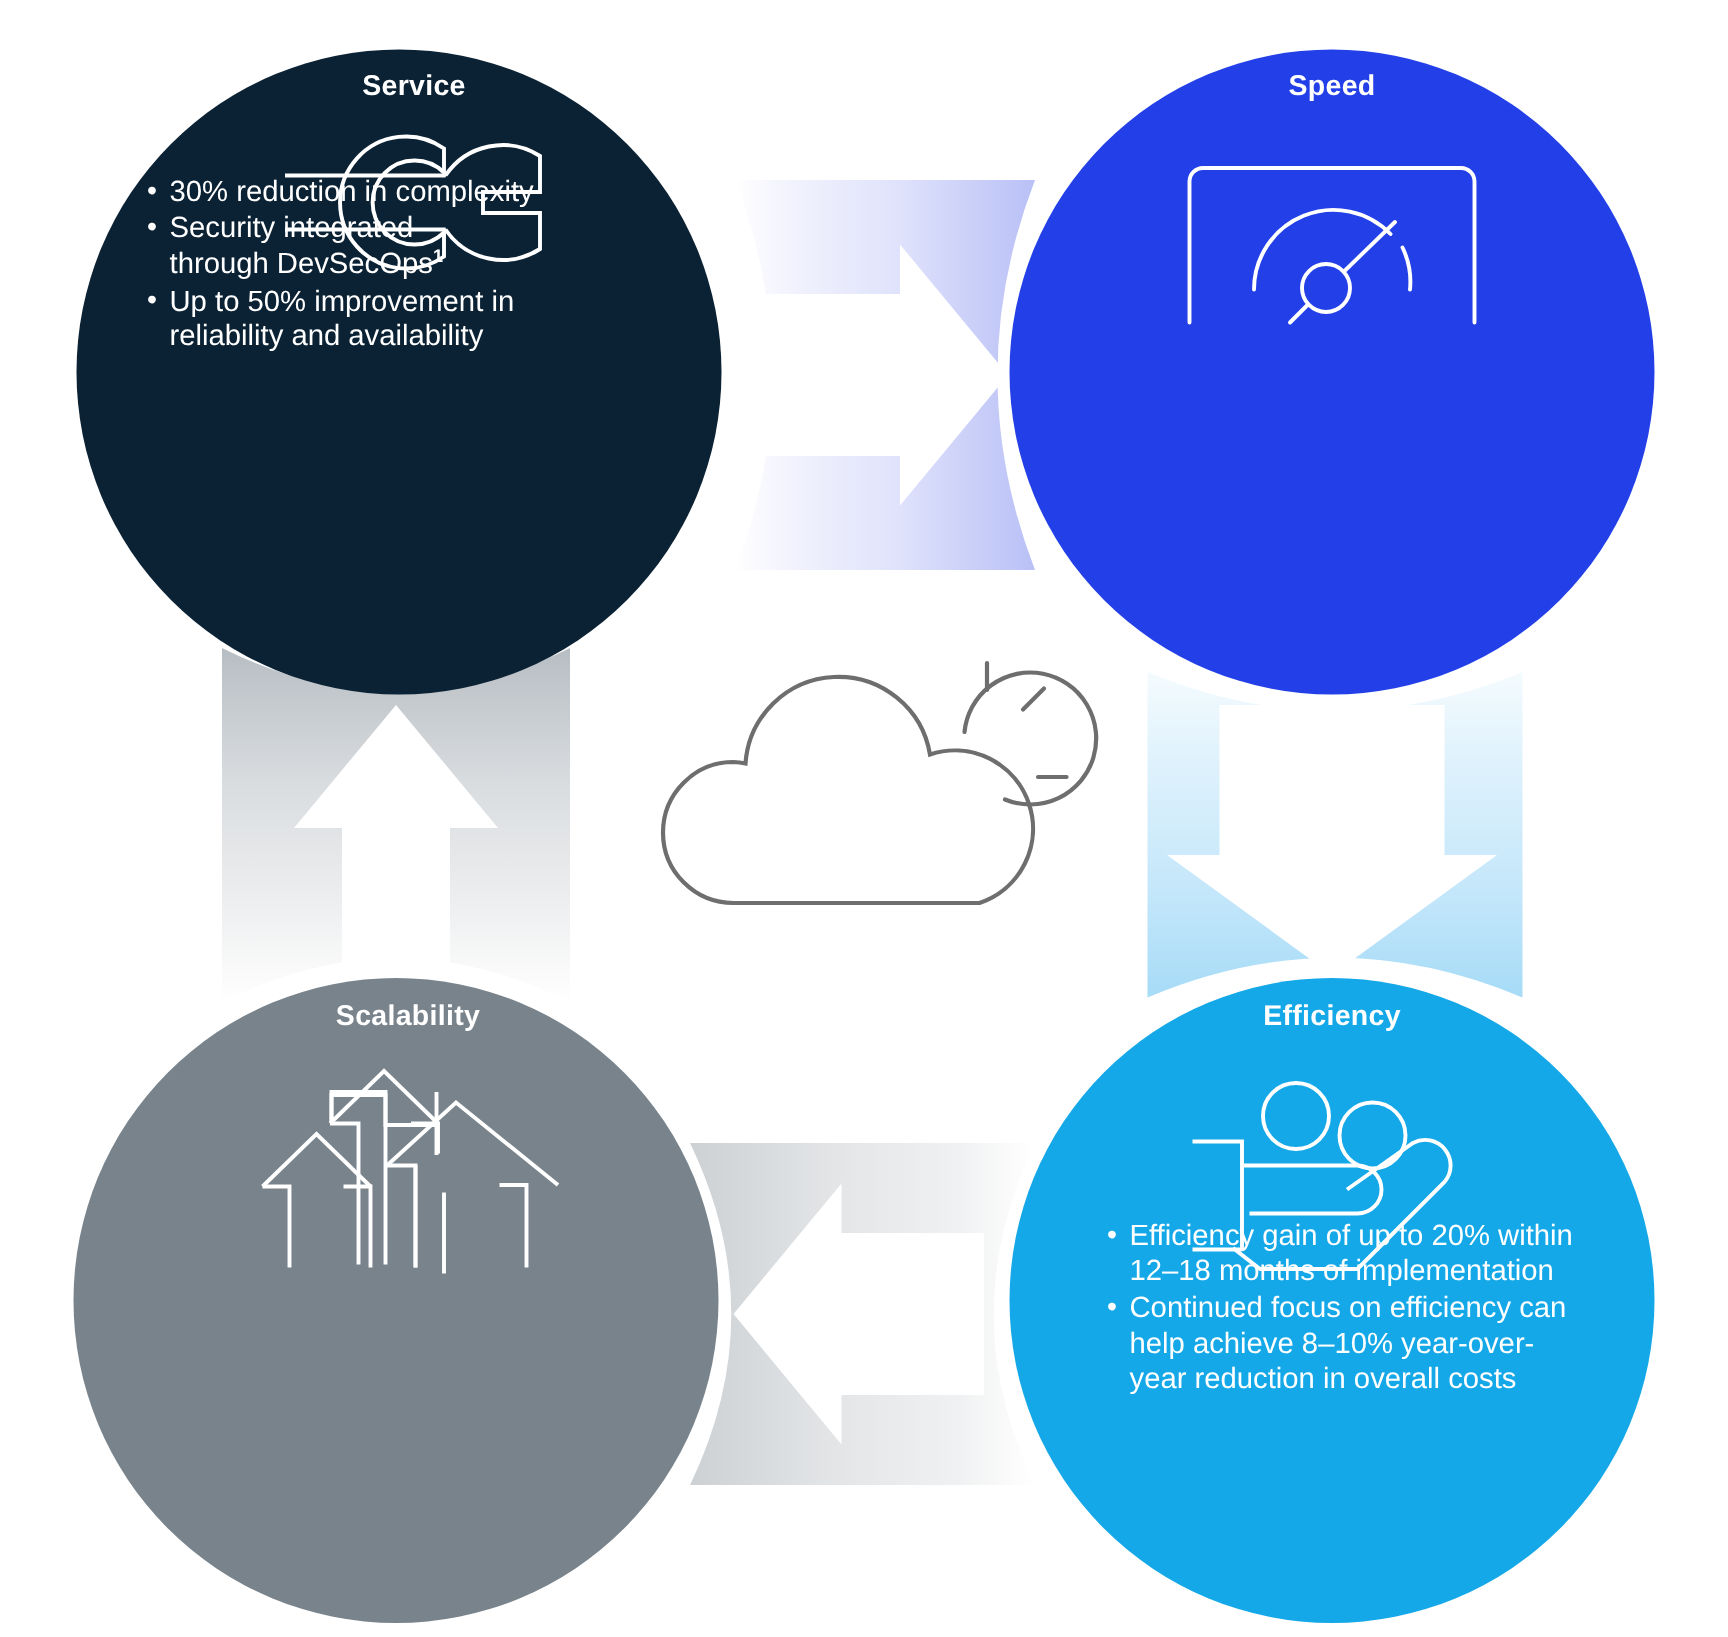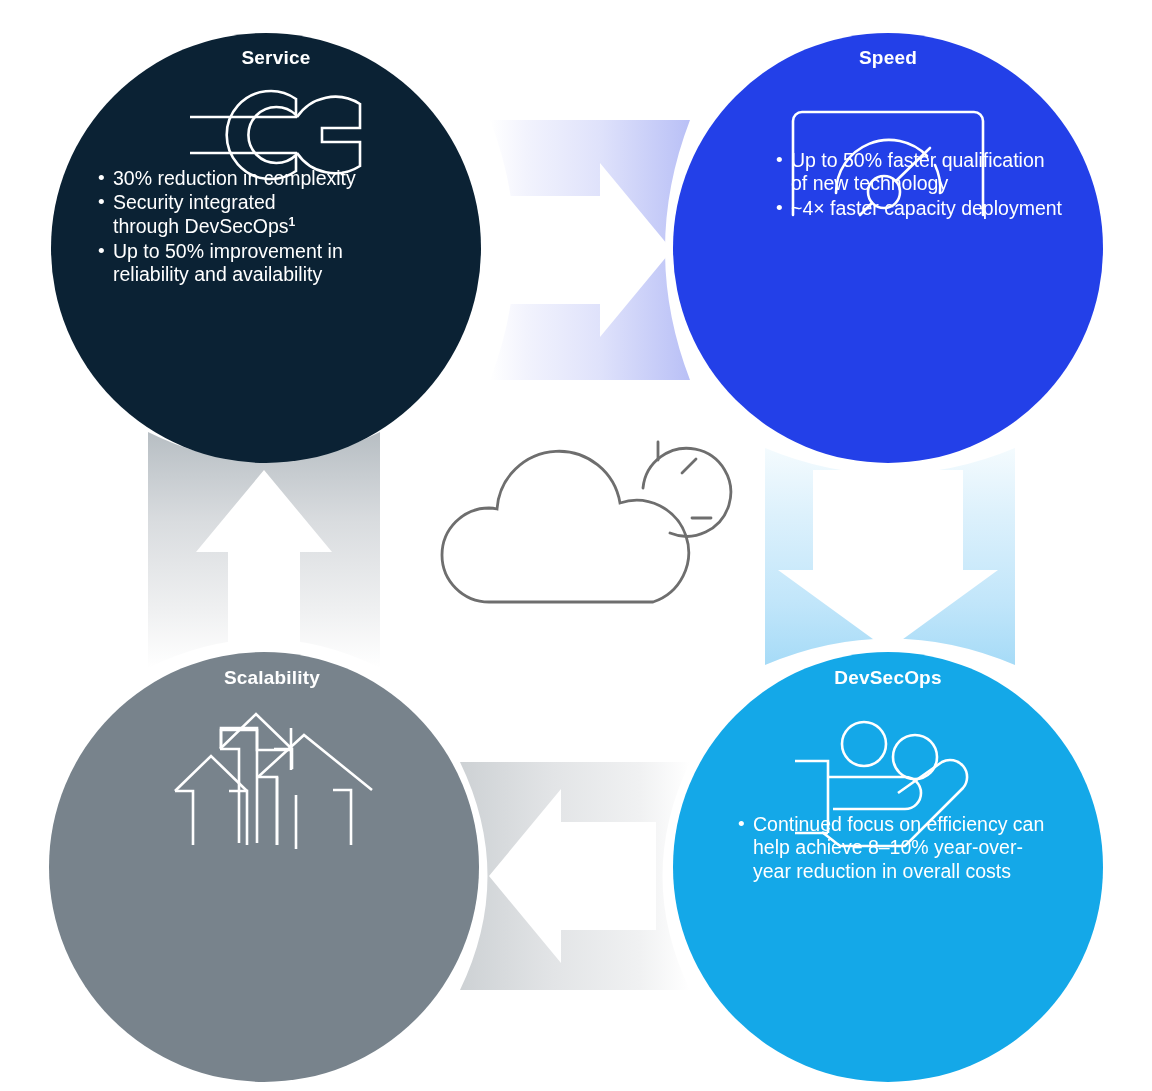--- a/index.html
+++ b/index.html
@@ -28,22 +28,22 @@
     content:"\2022";position:absolute;left:0;top:-1px;font-size:19px;line-height:1.25;
   }
   .node sup{font-size:.62em;vertical-align:super;line-height:0;font-weight:bold;}
 
   
   #n-service  {left:56px; top:48px;  width:440px;}
   #n-speed    {left:672px;top:48px;  width:432px;}
   #n-scal     {left:50px; top:668px; width:444px;}
   #n-eff      {left:672px;top:668px; width:432px;}
 
-  #n-service .title{margin-bottom:98px;}
-  #n-speed   .title{margin-bottom:80px;}
+  #n-service .title{margin-bottom:48px;}
+  #n-speed   .title{margin-bottom:118px;}
   #n-scal    .title{margin-bottom:122px;}
   #n-eff     .title{margin-bottom:124px;}
 
   #n-service ul{margin-left:42px;width:350px;}
   #n-speed   ul{margin-left:104px;width:300px;}
   #n-scal    ul{margin-left:46px;width:360px;}
   #n-eff     ul{margin-left:66px;width:320px;}
 </style>
 </head>
 <body>
@@ -167,30 +167,27 @@
     <div class="title">Service</div>
     <ul>
       <li>30% reduction in complexity</li>
       <li><span>Security integrated through DevSecOps</span><sup>1</sup></li>
       <li>Up to 50% improvement in reliability and availability</li>
     </ul>
   </div>
 
   <div class="node" id="n-speed">
     <div class="title">Speed</div>
-    <ul>
-      <li>Up to 50% faster qualification of new technology</li>
-      <li>~4× faster capacity deployment</li>
-    </ul>
   </div>
 
   <div class="node" id="n-scal">
     <div class="title">Scalability</div>
   </div>
 
   <div class="node" id="n-eff">
-    <div class="title">DevSecOps</div>
+    <div class="title">Efficiency</div>
     <ul>
+      <li>Efficiency gain of up to 20% within 12–18 months of implementation</li>
       <li>Continued focus on efficiency can help achieve 8–10% year-over-year reduction in overall costs</li>
     </ul>
   </div>
 
 </div>
 
 </body></html>

